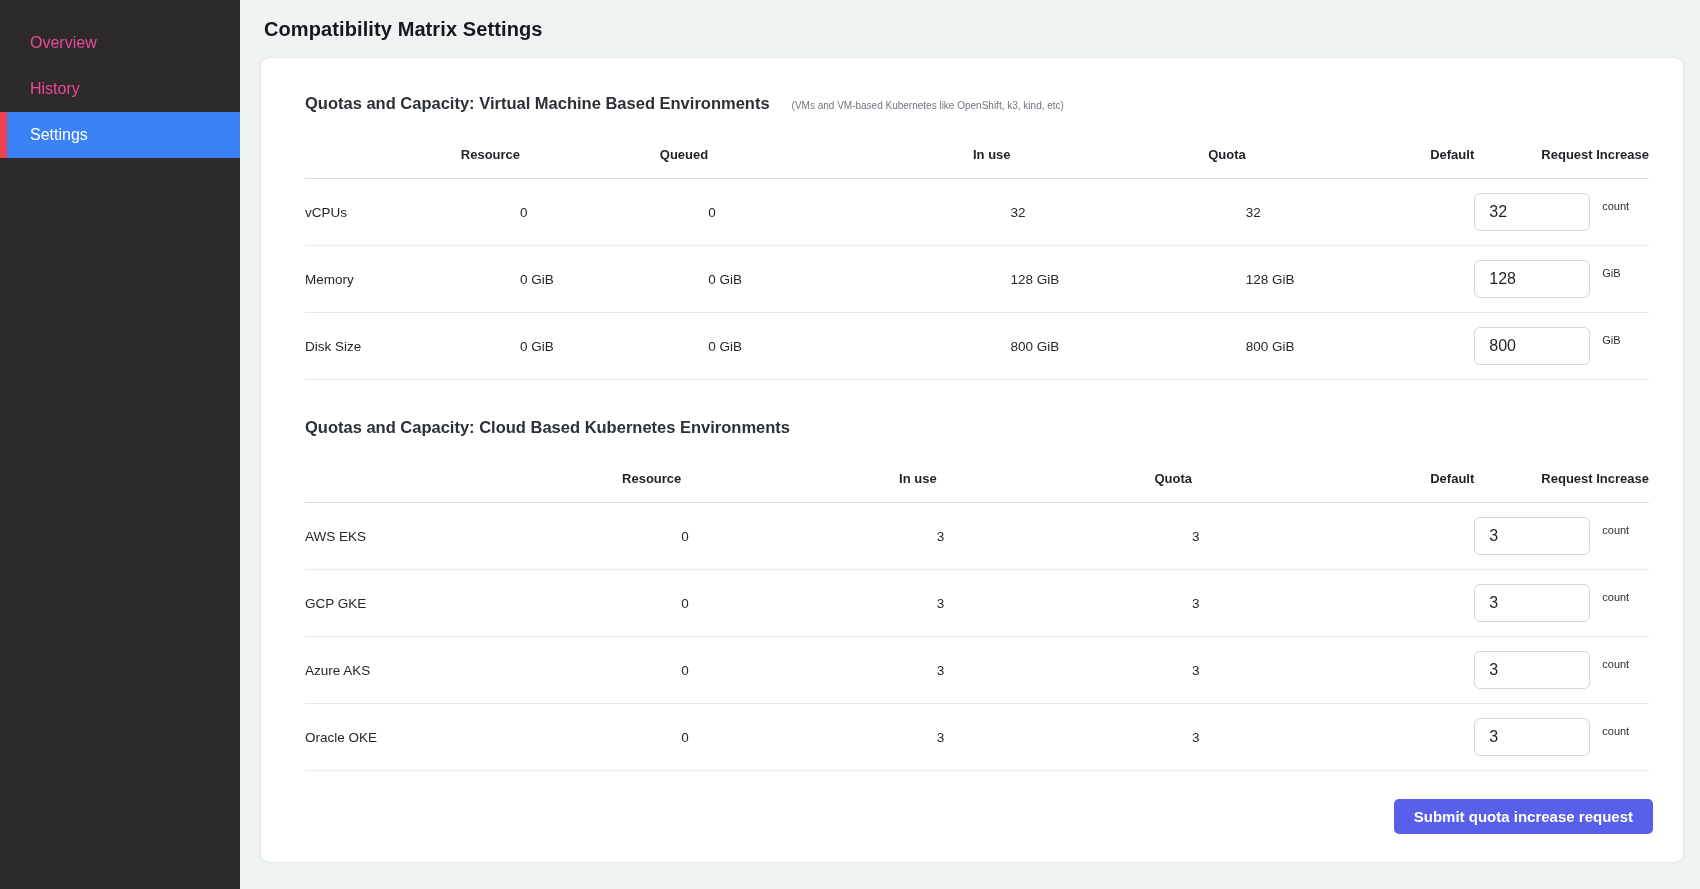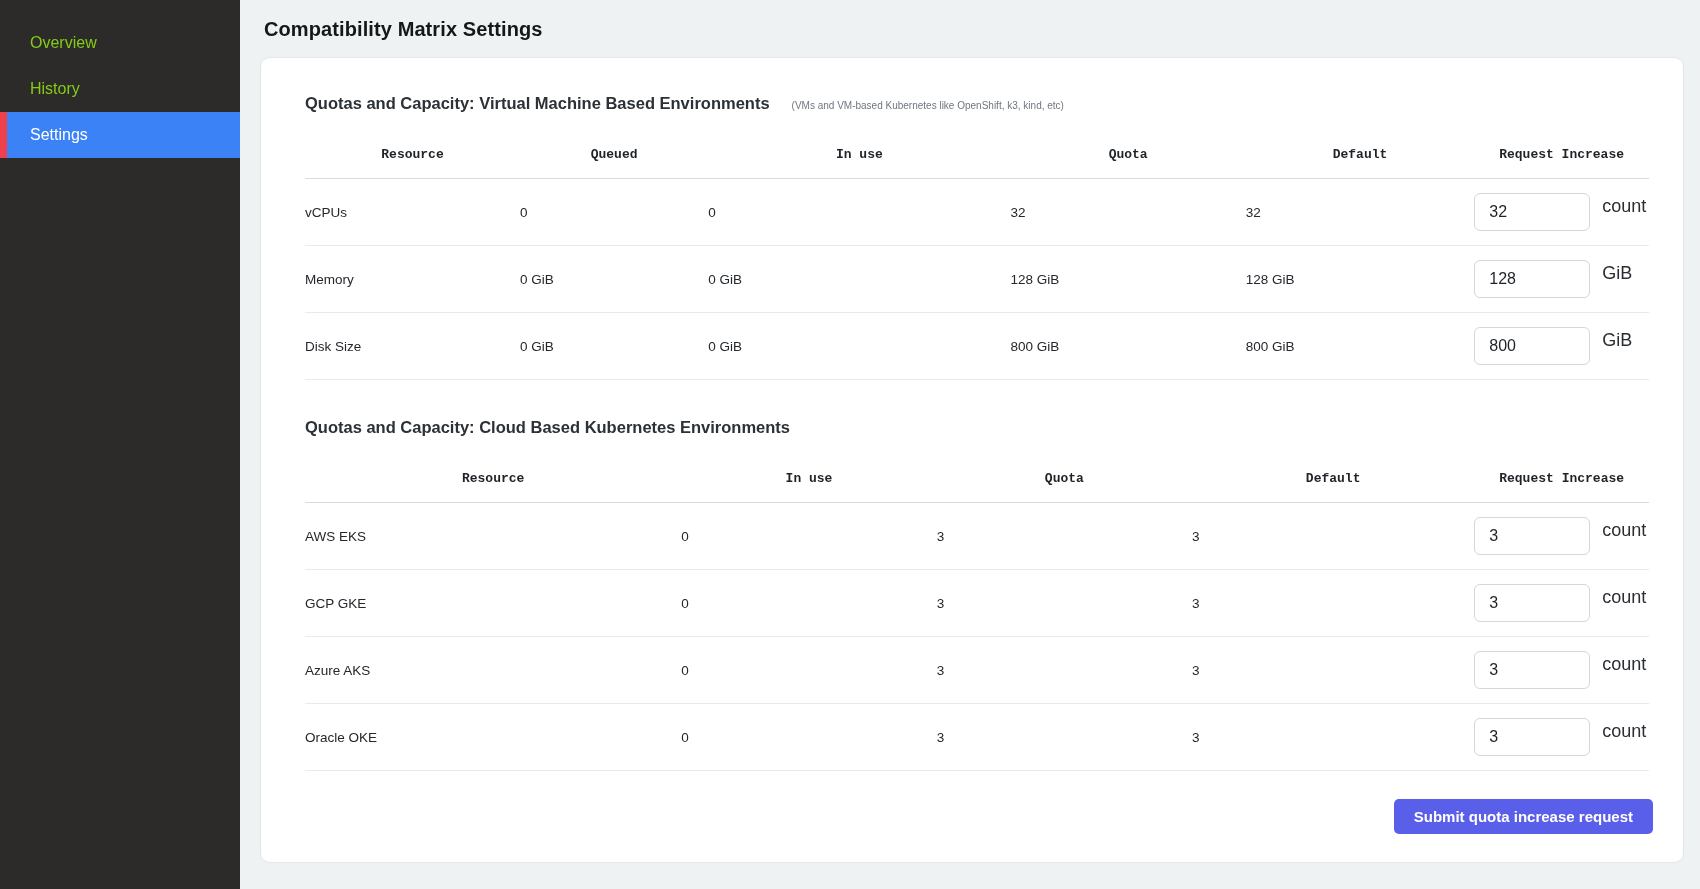--- a/index.html
+++ b/index.html
@@ -19,21 +19,21 @@
     flex: none;
     background: #2d2a2a;
     padding-top: 20px;
   }
   .side-item {
     position: relative;
     height: 46px;
     display: flex;
     align-items: center;
     padding-left: 30px;
-    color: #84cc16;
+    color: #ec4899;
     font-size: 16px;
     cursor: pointer;
   }
   .side-item.active { background: #3b82f6; color: #ffffff; }
   .active-bar {
     position: absolute;
     left: 0; top: 0; bottom: 0;
     width: 7px;
     background: #ee404d;
     display: none;
@@ -73,27 +73,26 @@
 
   table {
     width: 100%;
     border-collapse: collapse;
     table-layout: fixed;
     margin-top: 4px;
     margin-left: 14px;
     width: calc(100% - 18px);
   }
   th {
-    text-align: center;
+    text-align: right;
     font-size: 13px;
     font-weight: 700;
     color: #1f2327;
     padding: 18px 0 16px 0;
     border-bottom: 1px solid #d9dcdf;
-    font-family: Liberation Mono, monospace;
   }
   td {
     font-size: 13.5px;
     color: #24282c;
     border-bottom: 1px solid #e8eaec;
     padding: 25px 0;
     vertical-align: middle;
   }
   td.res { font-weight: 400; margin-top: 24px; }
   td.input-cell { padding: 14px 0; }
@@ -103,21 +102,21 @@
     height: 38px;
     border: 1px solid #d4d7da;
     border-radius: 6px;
     font-size: 16px;
     padding: 0 6px 0 14px;
     color: #1f2327;
     font-family: "Liberation Sans", sans-serif;
     background: #ffffff;
   }
   .unit {
-    font-size: 18px;
+    font-size: 11px;
     color: #2a2e33;
     transform: translateY(-6px);
   }
 
   .submit-row { display: flex; justify-content: flex-end; padding: 28px 0 14px 0; }
   .submit-btn {
     background: #5a5fe9;
     color: #ffffff;
     border: none;
     border-radius: 5px;

